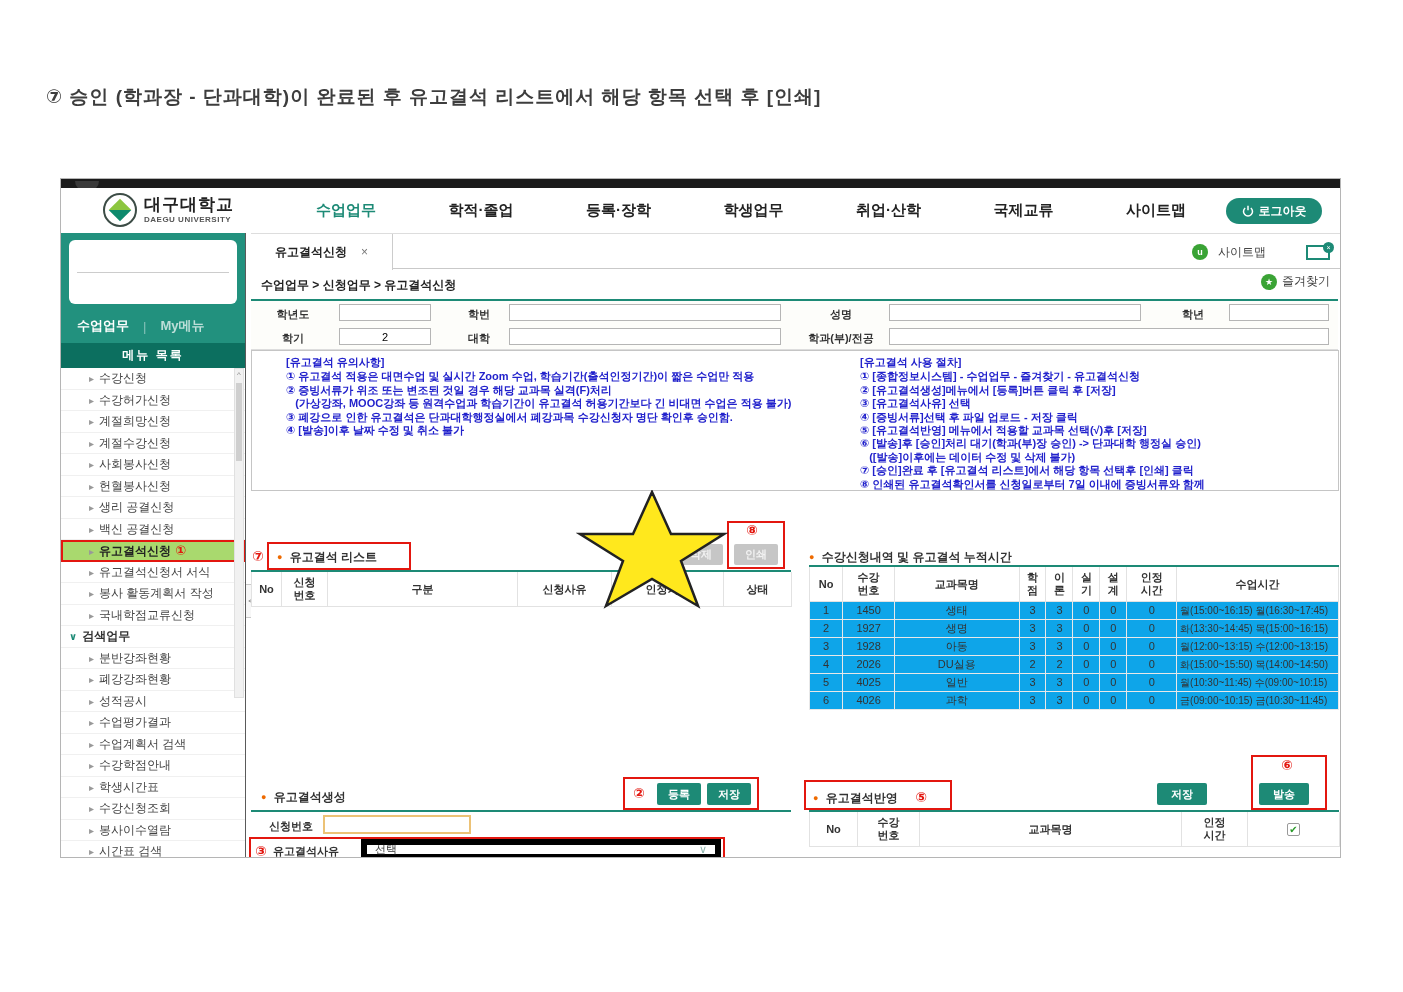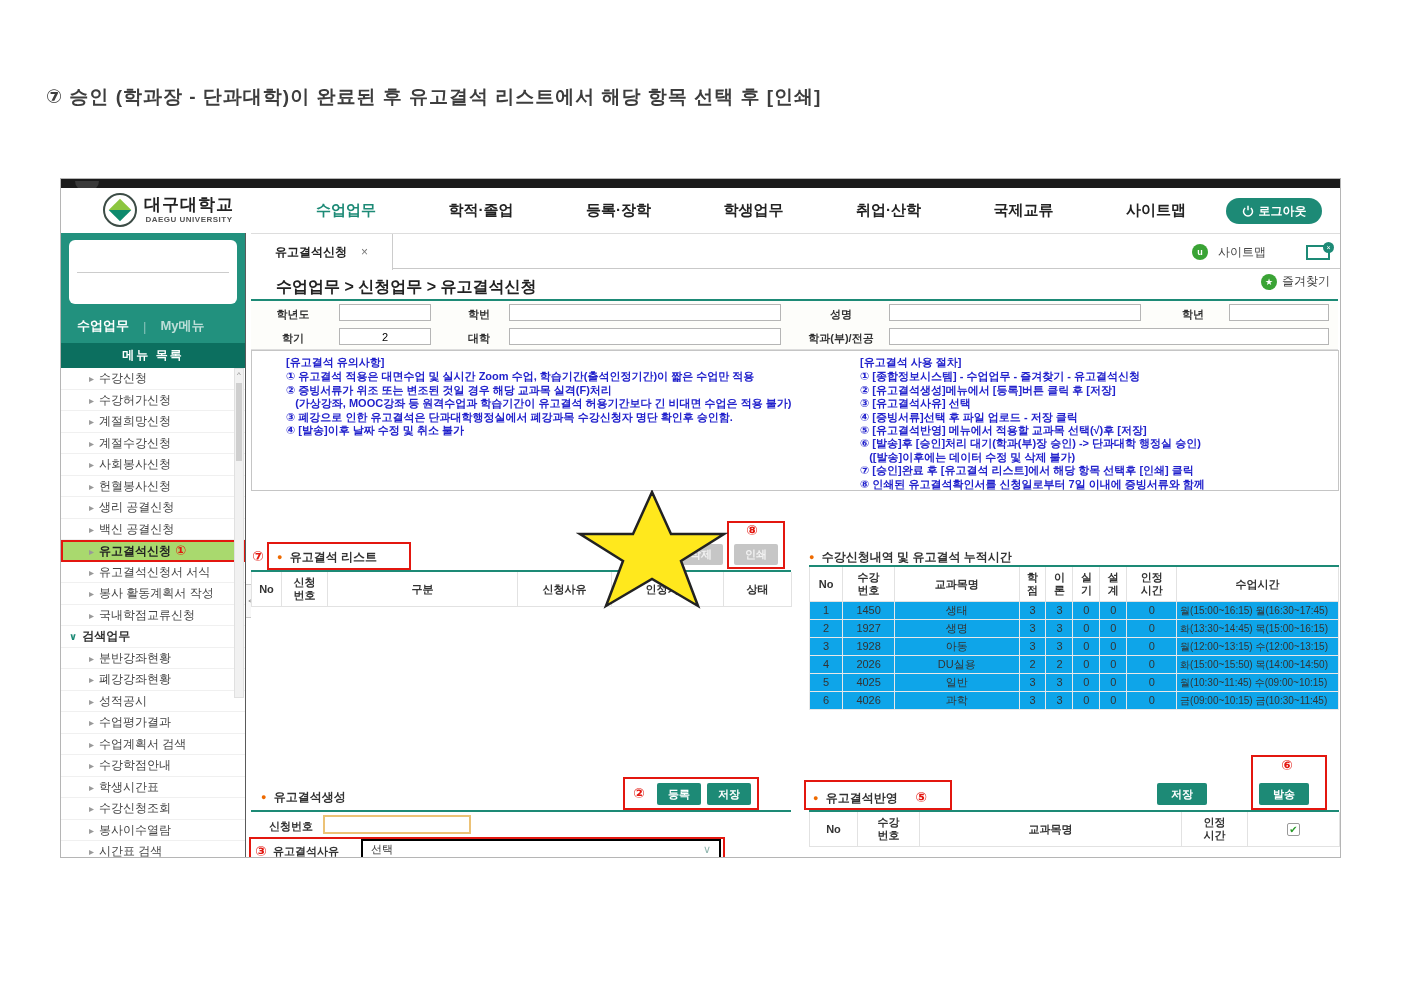--- a/index.html
+++ b/index.html
@@ -13,21 +13,21 @@
   .window { position:absolute; left:60px; top:178px; width:1281px; height:680px;
     background:#fff; border:1px solid #b5b5b5; overflow:hidden; }
 
   
   .topbar { position:absolute; left:0; top:0; width:100%; height:9px; background:#1b1b1b; }
   .topbar-notch { position:absolute; left:14px; top:2px; width:24px; height:10px;
     background:#3a3a3a; border-radius:0 0 10px 10px; }
 
   
   .hdr { position:absolute; left:0; top:9px; width:100%; height:45px; background:#fff; }
-  .logo { position:absolute; left:42px; top:5px; display:flex; align-items:center;text-align:center; }
+  .logo { position:absolute; left:42px; top:5px; display:flex; align-items:center; }
   .emblem { width:34px; height:34px; border-radius:50%; border:2px solid #3c4c46;
     background:#fff; position:relative; overflow:hidden; }
   .emblem::after { content:""; position:absolute; left:7px; top:7px; width:16px; height:16px;
     background:linear-gradient(135deg,#8cc63f 50%,#0e8a6d 50%); transform:rotate(45deg); }
   .logo-txt { margin-left:7px; line-height:1; }
   .logo-ko { font-size:17px; font-weight:bold; color:#222; letter-spacing:1px;}
   .logo-en { font-size:8px; color:#555; letter-spacing:.5px; margin-top:3px; font-weight:bold;}
   .main-nav { position:absolute; left:255px; top:0; width:870px; height:45px;
     display:flex; justify-content:space-between; align-items:center; }
   .nav-item { font-size:15px; font-weight:bold; color:#222; cursor:pointer; }
@@ -79,21 +79,21 @@
     font-weight:bold; color:#222; background:#fff; cursor:pointer;}
   .doc-tab .x { color:#777; font-weight:normal; font-size:12px; cursor:pointer;}
   .strip-right { position:absolute; right:12px; top:0; height:36px; display:flex; align-items:center; gap:10px; }
   .sitemap-lbl { font-size:12px; color:#444; }
   .grn-circle { width:16px; height:16px; border-radius:50%; background:#3aa335; color:#fff;
     font-size:9px; display:flex; align-items:center; justify-content:center; font-weight:bold; }
   .popup-ico { position:relative; width:24px; height:15px; border:2px solid #1d8a76; background:#fff; margin-left:30px;}
   .popup-ico .bdg { position:absolute; right:-6px; top:-5px; width:11px; height:11px; border-radius:50%;
     background:#1d8a76; color:#fff; font-size:7px; line-height:11px; text-align:center; }
 
-  .crumbs { position:absolute; left:25px; top:44px; font-size:16px; font-weight:bold; color:#222; }
+  .crumbs { position:absolute; left:10px; top:44px; font-size:12px; font-weight:bold; color:#222; }
   .fav { position:absolute; right:12px; top:40px; display:flex; align-items:center; gap:5px;
     font-size:12px; color:#444; cursor:pointer;}
 
   
   .sform { position:absolute; left:0; top:66px; width:1087px; height:51px;
     border-top:2px solid #1d8a76; border-bottom:1px solid #ddd; background:#fdfdfa; }
   .sform .lab { position:absolute; font-size:11px; font-weight:bold; color:#333; text-align:center; }
   .sform input { position:absolute; height:17px; border:1px solid #b5b5b5; background:#fff;
     font-size:11px; text-align:center; font-family:inherit;}
 
@@ -127,21 +127,21 @@
     line-height:13px;}
   td.time { font-size:10px; text-align:left; line-height:12px; }
   thead tr { border-bottom:1px solid #bbb; }
 
   .star-wrap { position:absolute; left:325px; top:257px; width:152px; height:120px; z-index:30; }
 
   
   .fld-lab { position:absolute; font-size:11px; font-weight:bold; color:#333; }
   .orange-input { position:absolute; border:2px solid #ecc276; background:#fff; height:19px; font-size:11px;
     font-family:inherit; padding:0 4px;}
-  .select-box { position:absolute; border:2px solid #000000; background:#fff; height:21px;
+  .select-box { position:absolute; border:6px solid #000000; background:#fff; height:21px;
     font-size:11px; color:#333; display:flex; align-items:center; padding:0 8px; }
   .select-box .chev { position:absolute; right:8px; color:#8fb5ae; font-size:11px; }
   .cb { display:inline-block; width:13px; height:13px; border:1px solid #9a9a9a; background:#fff;
     border-radius:2px; line-height:11px; font-size:10px; color:#2a9a2a; font-weight:bold;}
 </style>
 </head>
 <body>
 
 <div class="caption">⑦ 승인 (학과장 - 단과대학)이 완료된 후 유고결석 리스트에서 해당 항목 선택 후 [인쇄]</div>
 

